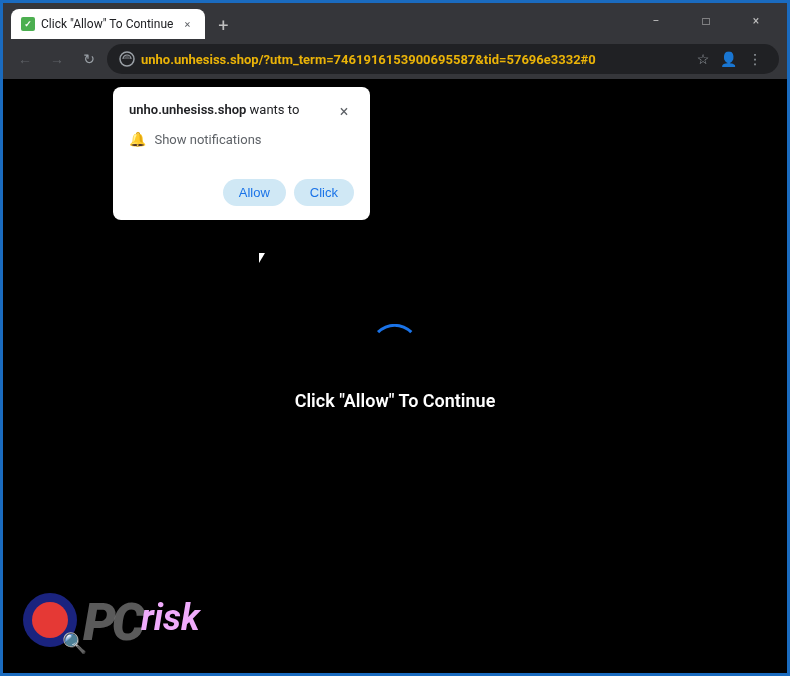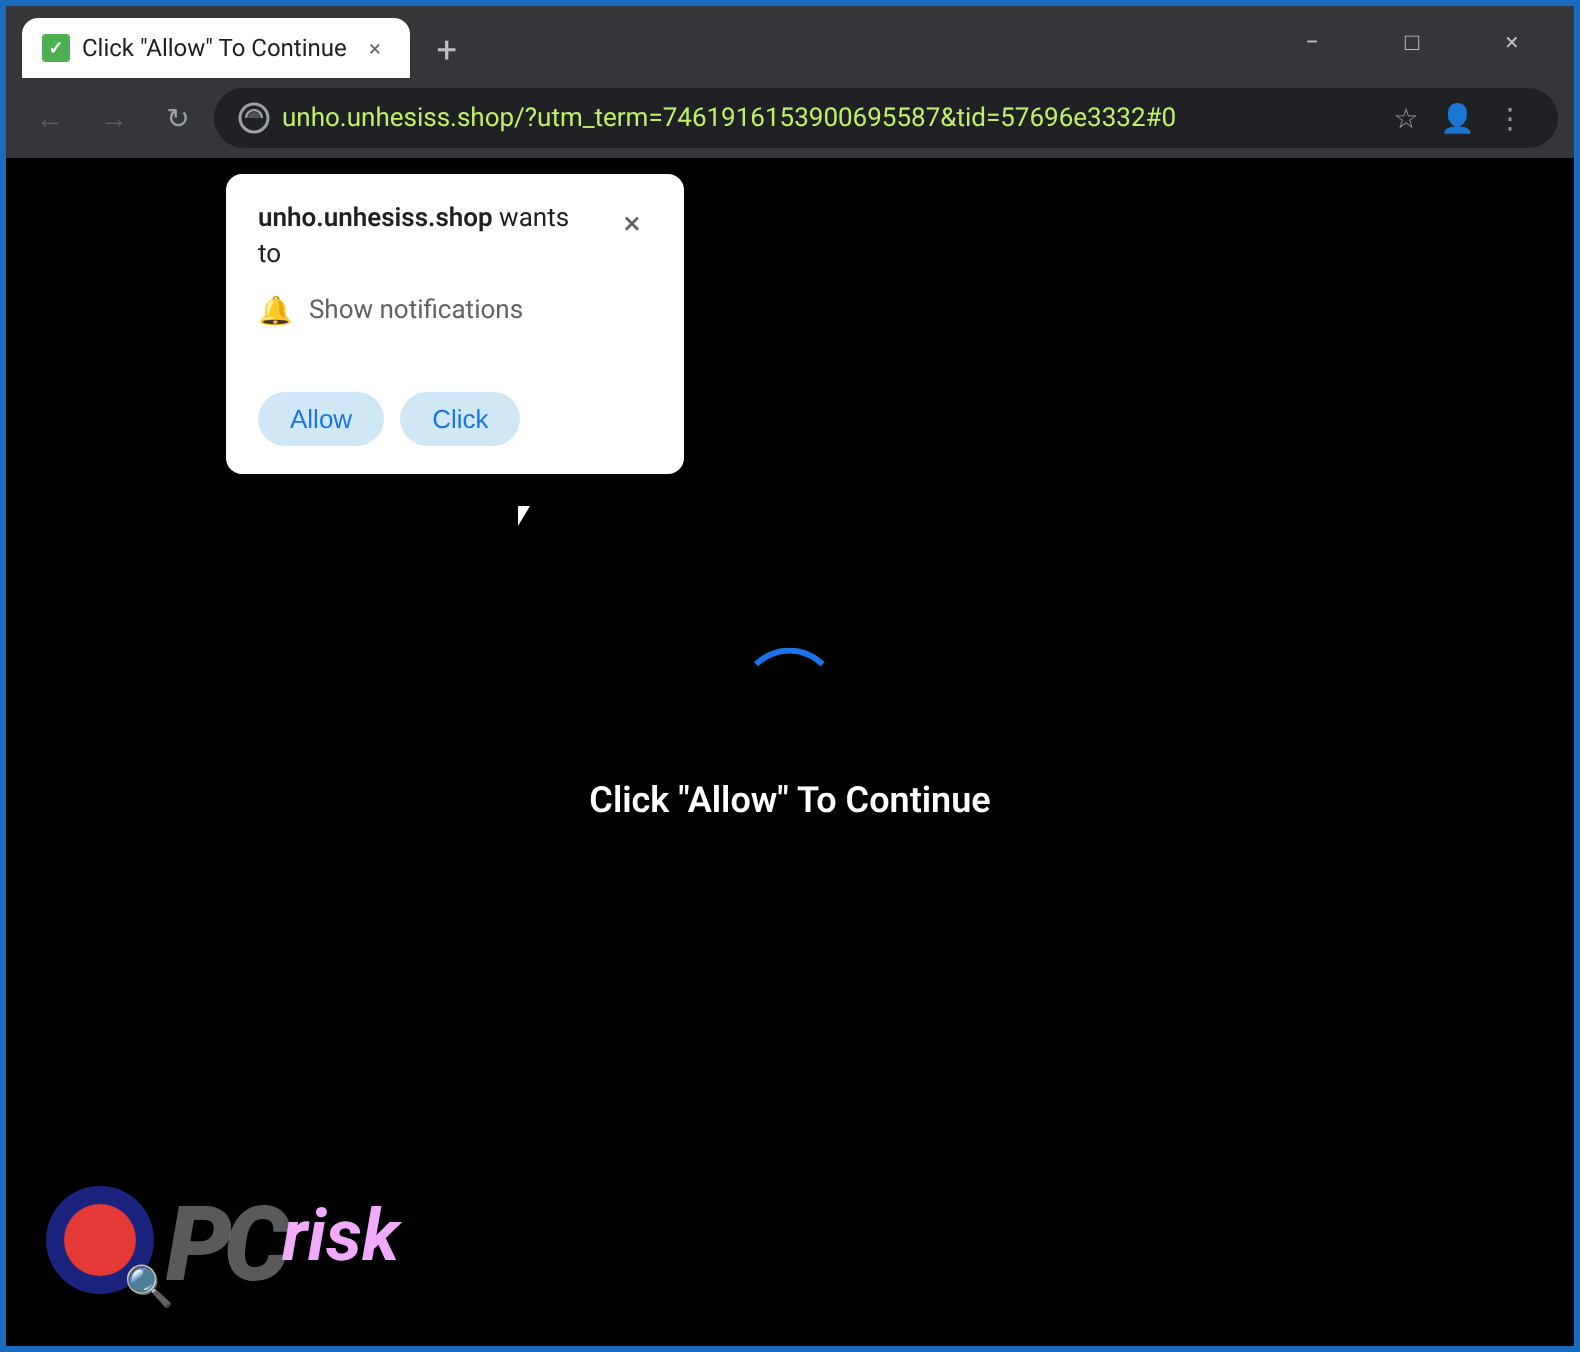--- a/index.html
+++ b/index.html
@@ -173,25 +173,26 @@
       justify-content: center;
     }
 
     .site-icon svg {
       width: 16px;
       height: 16px;
     }
 
     .url-text {
       font-size: 13px;
-      color: #bef264;
+      color: #eab308;
       flex: 1;
       overflow: hidden;
       white-space: nowrap;
       text-overflow: ellipsis;
+      font-weight: bold;
     }
 
     .address-bar-actions {
       display: flex;
       align-items: center;
       gap: 2px;
     }
 
     .addr-icon {
       width: 24px;
@@ -211,21 +212,21 @@
       background: #000000;
       position: relative;
       overflow: hidden;
     }
 
     
     .notification-popup {
       position: absolute;
       top: 8px;
       left: 110px;
-      width: 229px;
+      width: 257px;
       background: white;
       border-radius: 8px;
       box-shadow: 0 4px 20px rgba(0,0,0,0.3);
       padding: 14px 16px;
       z-index: 100;
     }
 
     .popup-header {
       display: flex;
       align-items: flex-start;
@@ -266,21 +267,21 @@
       font-size: 13px;
     }
 
     .bell-icon {
       font-size: 14px;
       color: #5f6368;
     }
 
     .popup-actions {
       display: flex;
-      justify-content: flex-start;
+      justify-content: flex-end;
       gap: 8px;
       margin-top: 32px;
     }
 
     .popup-btn {
       padding: 6px 16px;
       border-radius: 20px;
       border: none;
       font-size: 13px;
       cursor: pointer;

